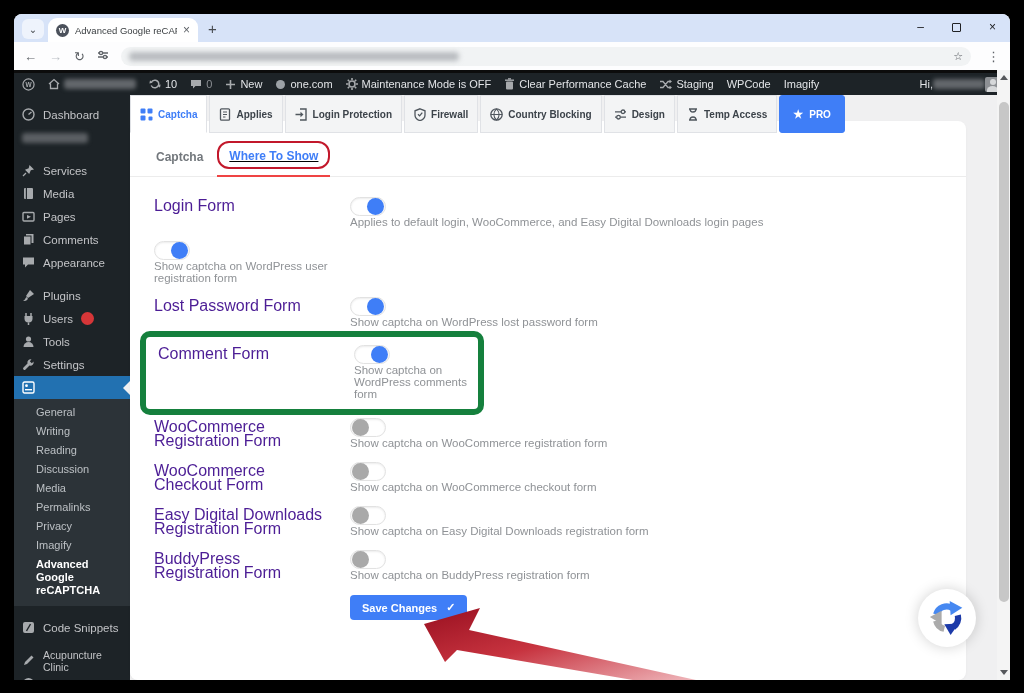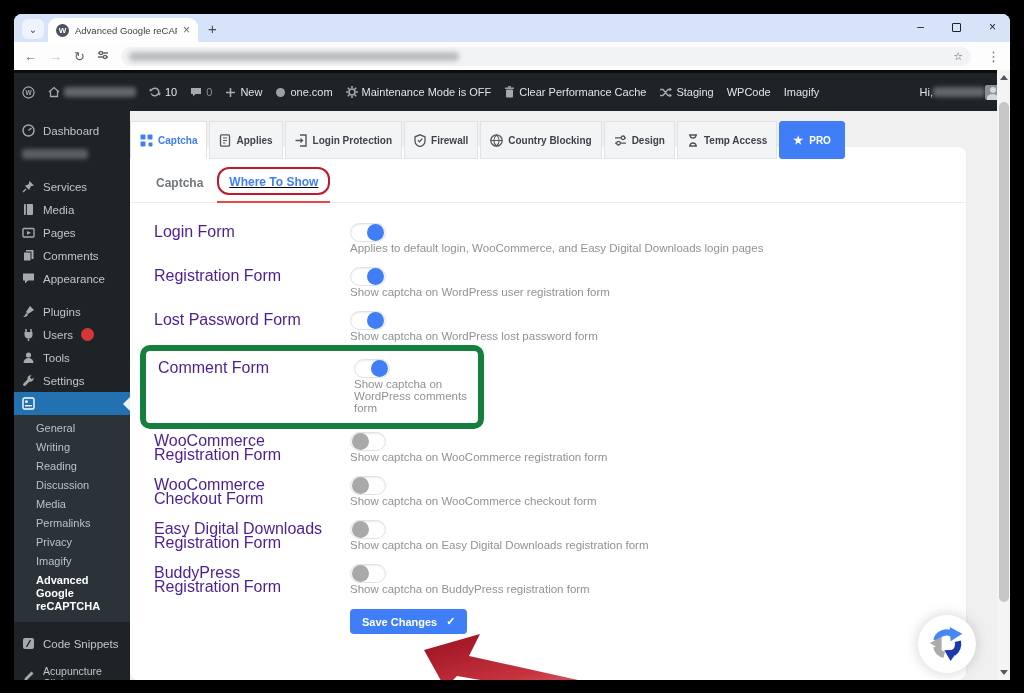--- a/index.html
+++ b/index.html
@@ -30,21 +30,21 @@
   .ticon { font-size:13px; color:#5f6368; line-height:1; }
   .ticon.dim { color:#bdc1c6; }
   .omnibox { flex:1; height:19px; background:#f1f3f4; border-radius:10px; display:flex; align-items:center; padding:0 8px; gap:8px; }
   .url-blur { height:9px; flex:1; max-width:330px; background:#b9bcc0; border-radius:4px; filter:blur(2.5px); }
   .star { margin-left:auto; font-size:11px; color:#5f6368; }
   .dots { font-size:13px; color:#5f6368; margin-left:4px; }
 
   .black-strip { height:3px; background:#0c0c0c; flex:0 0 auto; }
 
   
-  .adminbar { height:38px; background:#1d2327; display:flex; align-items:center; padding:0 10px 0 8px;
+  .adminbar { height:22px; background:#1d2327; display:flex; align-items:center; padding:0 10px 0 8px;
               gap:13px; color:#e2e4e7; font-size:11px; flex:0 0 auto; white-space:nowrap; }
   .ab-item { display:flex; align-items:center; gap:4px; }
   .ab-item svg { display:block; }
   .ab-count-dim { color:#8c8f94; }
   .ab-blur { width:72px; height:10px; background:#63676b; border-radius:3px; filter:blur(2px); }
   .ab-right { margin-left:auto; display:flex; align-items:center; }
   .ab-blur2 { width:52px; height:10px; background:#63676b; border-radius:3px; filter:blur(2px); }
   .avatar { width:15px; height:15px; background:#8d9094; border-radius:2px; position:relative; overflow:hidden; }
   .avatar:before { content:""; position:absolute; left:4.5px; top:2px; width:6px; height:6px; border-radius:50%; background:#d6d8da; }
   .avatar:after { content:""; position:absolute; left:2px; top:9px; width:11px; height:8px; border-radius:50% 50% 0 0; background:#d6d8da; }
@@ -61,21 +61,21 @@
   .sb-item.active { background:#2271b1; color:#fff; }
   .sb-item.active:after { content:""; position:absolute; right:0; top:50%; margin-top:-7px;
         border:7px solid transparent; border-right-color:#f0f0f1; }
   .badge { background:#d63638; color:#fff; border-radius:50%; width:13px; height:13px; font-size:9px;
            display:flex; align-items:center; justify-content:center; }
   .submenu { background:#2c3338; padding:4px 0 6px; }
   .sub-item { padding:3px 8px 3px 22px; font-size:11px; color:#bcc0c4; line-height:13px; }
   .sub-item.current { color:#fff; font-weight:bold; }
 
   
-  .content { flex:1; display:flex; flex-direction:column; padding-top:10px; min-width:0; position:relative; }
+  .content { flex:1; display:flex; flex-direction:column; min-width:0; position:relative; }
   .tabs { display:flex; gap:2px; height:38px; position:relative; z-index:2; flex:0 0 auto; }
   .tab { display:flex; align-items:center; gap:5px; padding:0 9px; background:#f3f4f5; border:1px solid #e0e2e6;
          font-size:10px; font-weight:bold; color:#3c434a; }
   .tab svg { flex:0 0 auto; }
   .tab.active { background:#fff; color:#3f7ef7; border-bottom-color:#fff; }
   .tab.pro { background:#3f7ef7; border-color:#3f7ef7; color:#fff; border-radius:3px; padding:0 13px; gap:6px; }
   .tab.pro .star-g { font-size:11px; }
 
   .card { position:relative; z-index:1; margin-top:-12px; background:#fff; border-radius:8px;
           width:836px; flex:1; box-shadow:0 1px 3px rgba(0,0,0,.04); }
@@ -450,21 +450,20 @@
             <div class="lbl">Login Form</div>
             <div class="ctrl">
               <div class="toggle on">
                   <div class="knob"></div>
                 </div>
               <div class="desc">Applies to default login, WooCommerce, and Easy Digital Downloads login pages</div>
             </div>
           </div>
 
           <div class="row">
-            <div class="lbl">Registration Form</div>
             <div class="ctrl">
               <div class="toggle on">
                   <div class="knob"></div>
                 </div>
               <div class="desc">Show captcha on WordPress user registration form</div>
             </div>
           </div>
 
           <div class="row">
             <div class="lbl">Lost Password Form</div>

